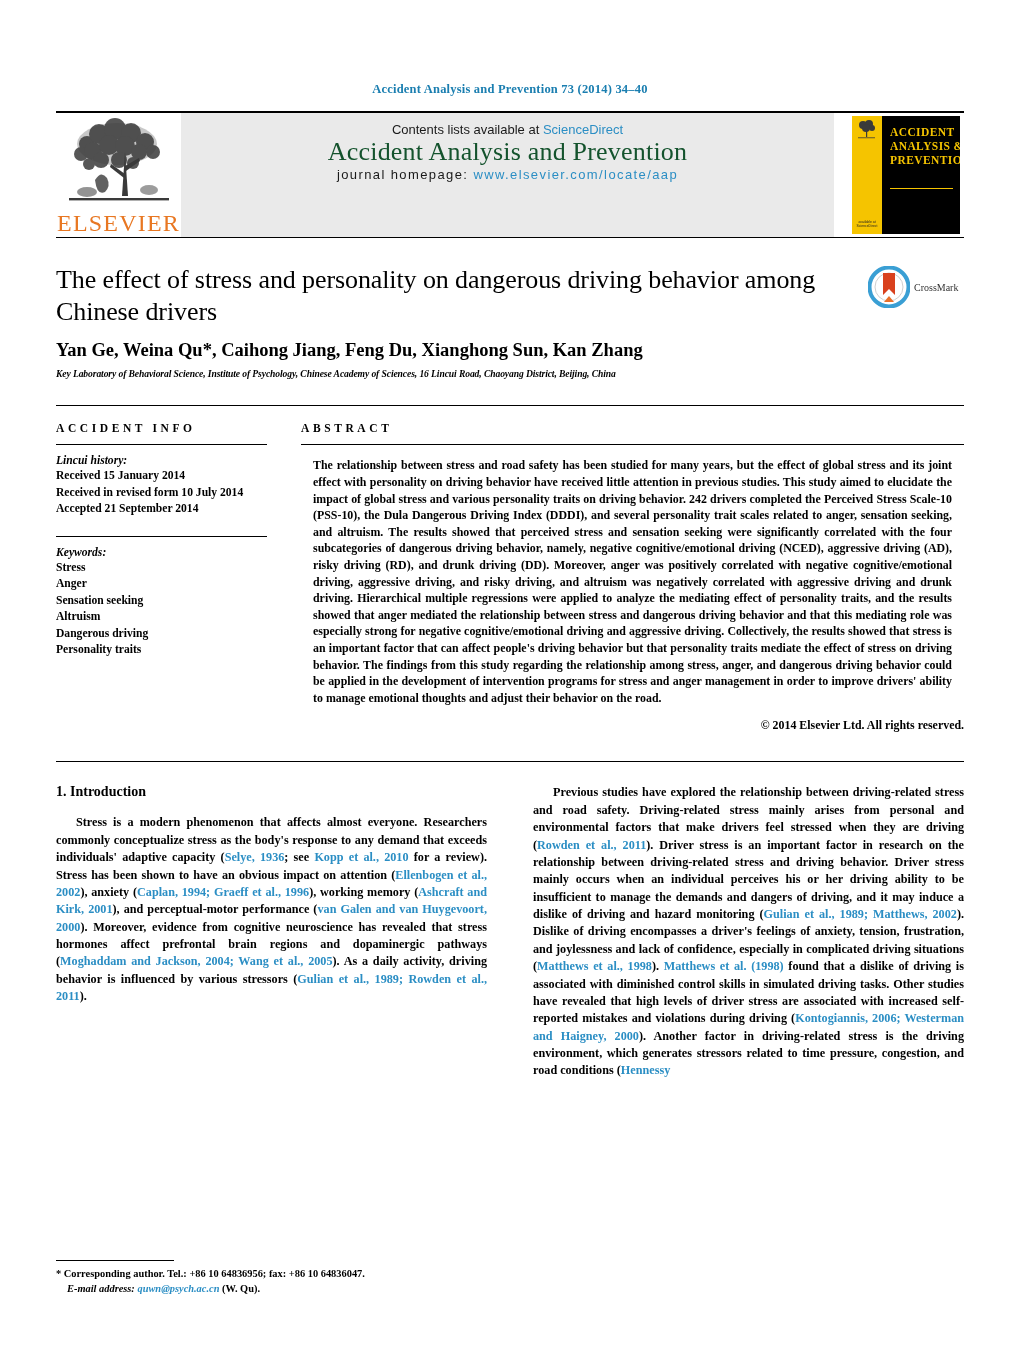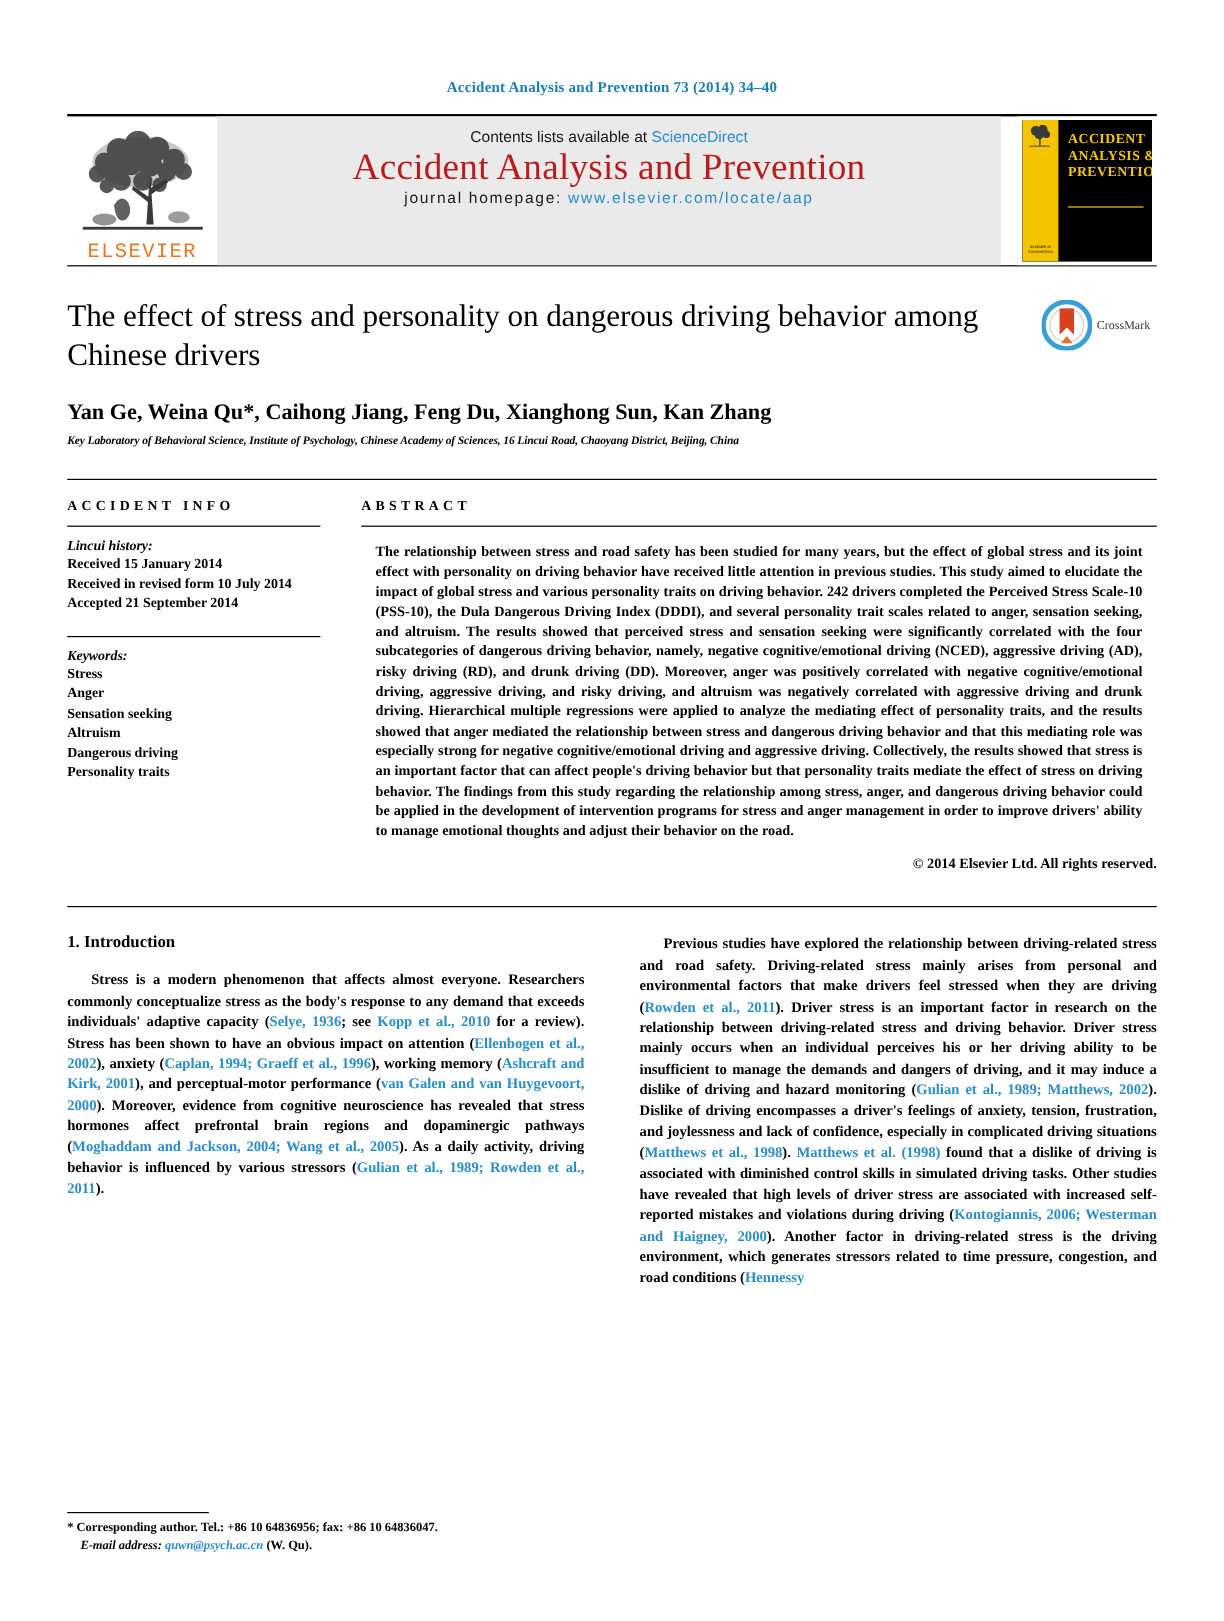--- a/index.html
+++ b/index.html
@@ -13,21 +13,21 @@
     font-family: "Liberation Serif", "DejaVu Serif", serif;
     color: #000000;
     position: relative;
     overflow: hidden;
   }
   .page {
     width: 1020px;
     height: 1351px;
     position: relative;
     box-sizing: border-box;
-    padding: 0 56px;
+    padding: 16px 56px;
   }
 
   
   .running-head {
     text-align: center;
     color: #1a7eb0;
     font-size: 12.5px;
     font-weight: bold;
     letter-spacing: .2px;
     padding-top: 66px;
@@ -47,22 +47,22 @@
     flex: 0 0 125px;
     display: flex;
     flex-direction: column;
     align-items: center;
     justify-content: flex-end;
     padding-bottom: 2px;
     box-sizing: border-box;
   }
   .tree-wrap { width: 108px; height: 92px; }
   .elsevier-word {
-    font-family: Liberation Mono, monospace;
-    font-size: 17px;
+    font-family: Liberation Serif, serif;
+    font-size: 24px;
     letter-spacing: 1.2px;
     color: #e87722;
     line-height: 1;
     margin-top: 1px;
   }
   .journal-panel {
     flex: 1 1 auto;
     background: #eaeaea;
     display: flex;
     flex-direction: column;
@@ -71,23 +71,23 @@
     box-sizing: border-box;
   }
   .contents-line {
     font-family: "Liberation Sans", sans-serif;
     font-size: 13px;
     color: #1a1a1a;
   }
   .contents-line .sd { color: #2b8ec4; }
   .journal-name {
     font-family: "Liberation Serif", serif;
-    font-size: 31px;
+    font-size: 26px;
     letter-spacing: .2px;
-    color: #b91c1c;
+    color: #14532d;
   }
   .homepage-line {
     font-family: "Liberation Sans", sans-serif;
     font-size: 13px;
     letter-spacing: 1.4px;
     color: #1a1a1a;
   }
   .homepage-line .url { color: #2b8ec4; }
   .cover {
     width: 116px;
@@ -151,21 +151,21 @@
     padding-top: 26px;
     display: flex;
     align-items: flex-start;
   }
   .title-main { flex: 1 1 auto; padding-right: 18px; }
   .paper-title {
     font-family: "Liberation Serif", serif;
     font-size: 26px;
     line-height: 1.24;
     font-weight: normal;
-    margin: 0 0 22px 0;
+    margin: 0 0 12px 0;
     letter-spacing: -.1px;
   }
   .authors {
     font-family: "Liberation Serif", serif;
     font-weight: bold;
     font-size: 18.5px;
     margin: 0 0 7px 0;
   }
   .affiliation {
     font-family: "Liberation Serif", serif;

